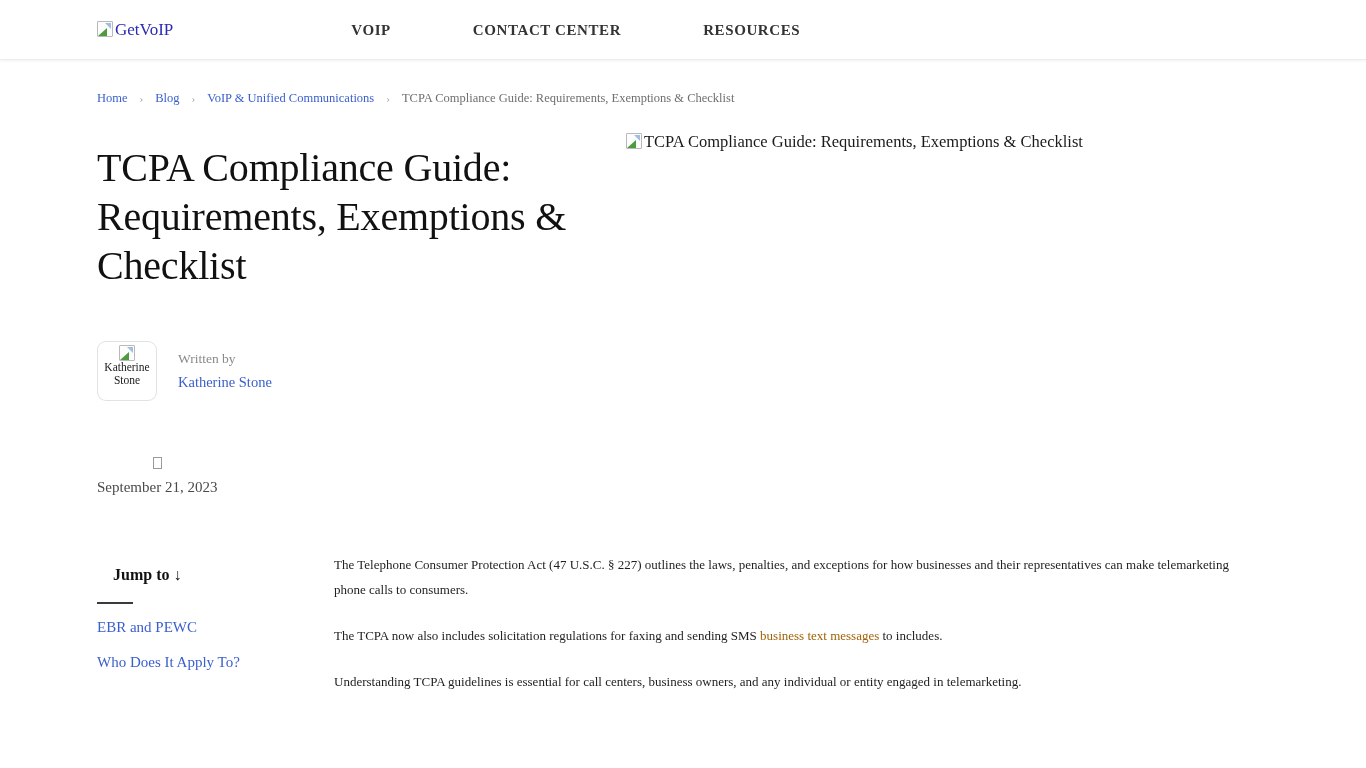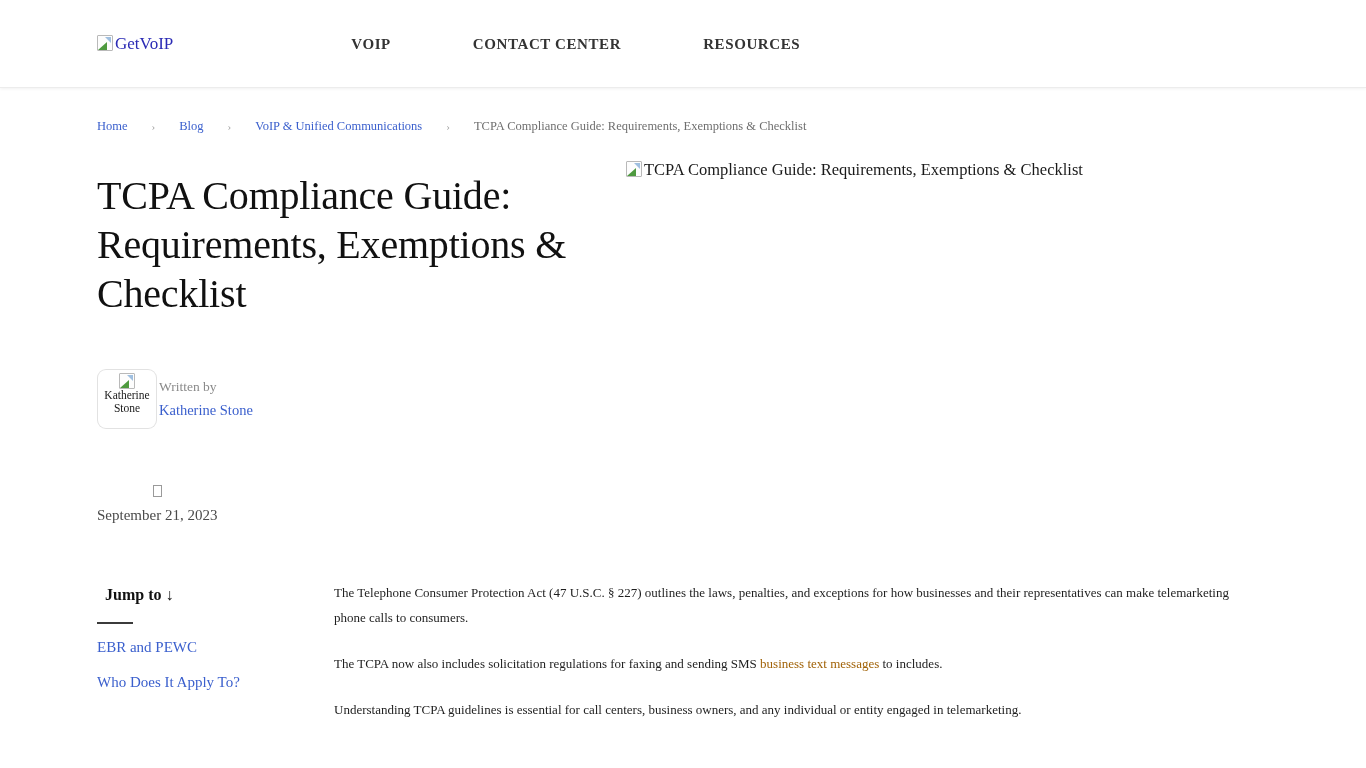--- a/index.html
+++ b/index.html
@@ -12,21 +12,21 @@
     overflow: hidden;
     background: #ffffff;
     font-family: "Liberation Serif", "DejaVu Serif", serif;
     color: #1a1a1a;
     -webkit-font-smoothing: antialiased;
   }
 
   
   .site-header {
     position: relative;
-    height: 88px;
+    height: 60px;
     background: #ffffff;
     display: flex;
     align-items: center;
     box-shadow: 0 1px 3px rgba(0,0,0,0.06);
   }
   .site-header:after {
     content: "";
     position: absolute;
     left: 0; right: 0; bottom: 0;
     height: 1px;
@@ -95,21 +95,21 @@
     text-decoration: none;
     cursor: pointer;
   }
 
   
   .breadcrumb {
     margin: 32px 0 0 97px;
     font-size: 12.5px;
     display: flex;
     align-items: center;
-    gap: 24px;
+    gap: 12px;
     line-height: 1;
   }
   .crumb-link {
     color: #3a5fcd;
     text-decoration: none;
     cursor: pointer;
   }
   .crumb-sep {
     color: #a8a8a8;
     font-size: 11px;
@@ -149,21 +149,21 @@
     color: #1a1a1a;
     font-size: 16.5px;
   }
 
   .byline {
     position: absolute;
     left: 98px;
     top: 203px;
     display: flex;
     align-items: flex-start;
-    gap: 3px;
+    gap: 22px;
   }
   .avatar-box {
     width: 58px;
     height: 58px;
     border-radius: 8px;
     background: #ffffff;
     box-shadow: 0 0 0 1px #e2e2e2;
     display: flex;
     flex-direction: column;
     align-items: center;
@@ -223,21 +223,21 @@
     margin-top: -10px;
   }
   .toc {
     width: 237px;
     flex: 0 0 237px;
   }
   .toc-title {
     font-size: 16px;
     font-weight: 700;
     color: #111111;
-    margin: 8px;
+    margin: 16px;
     line-height: 20px;
   }
   .toc-rule {
     width: 36px;
     height: 2px;
     background: #3b3b3b;
     margin: 17px 0 14px 0;
   }
   .toc-link {
     display: block;

